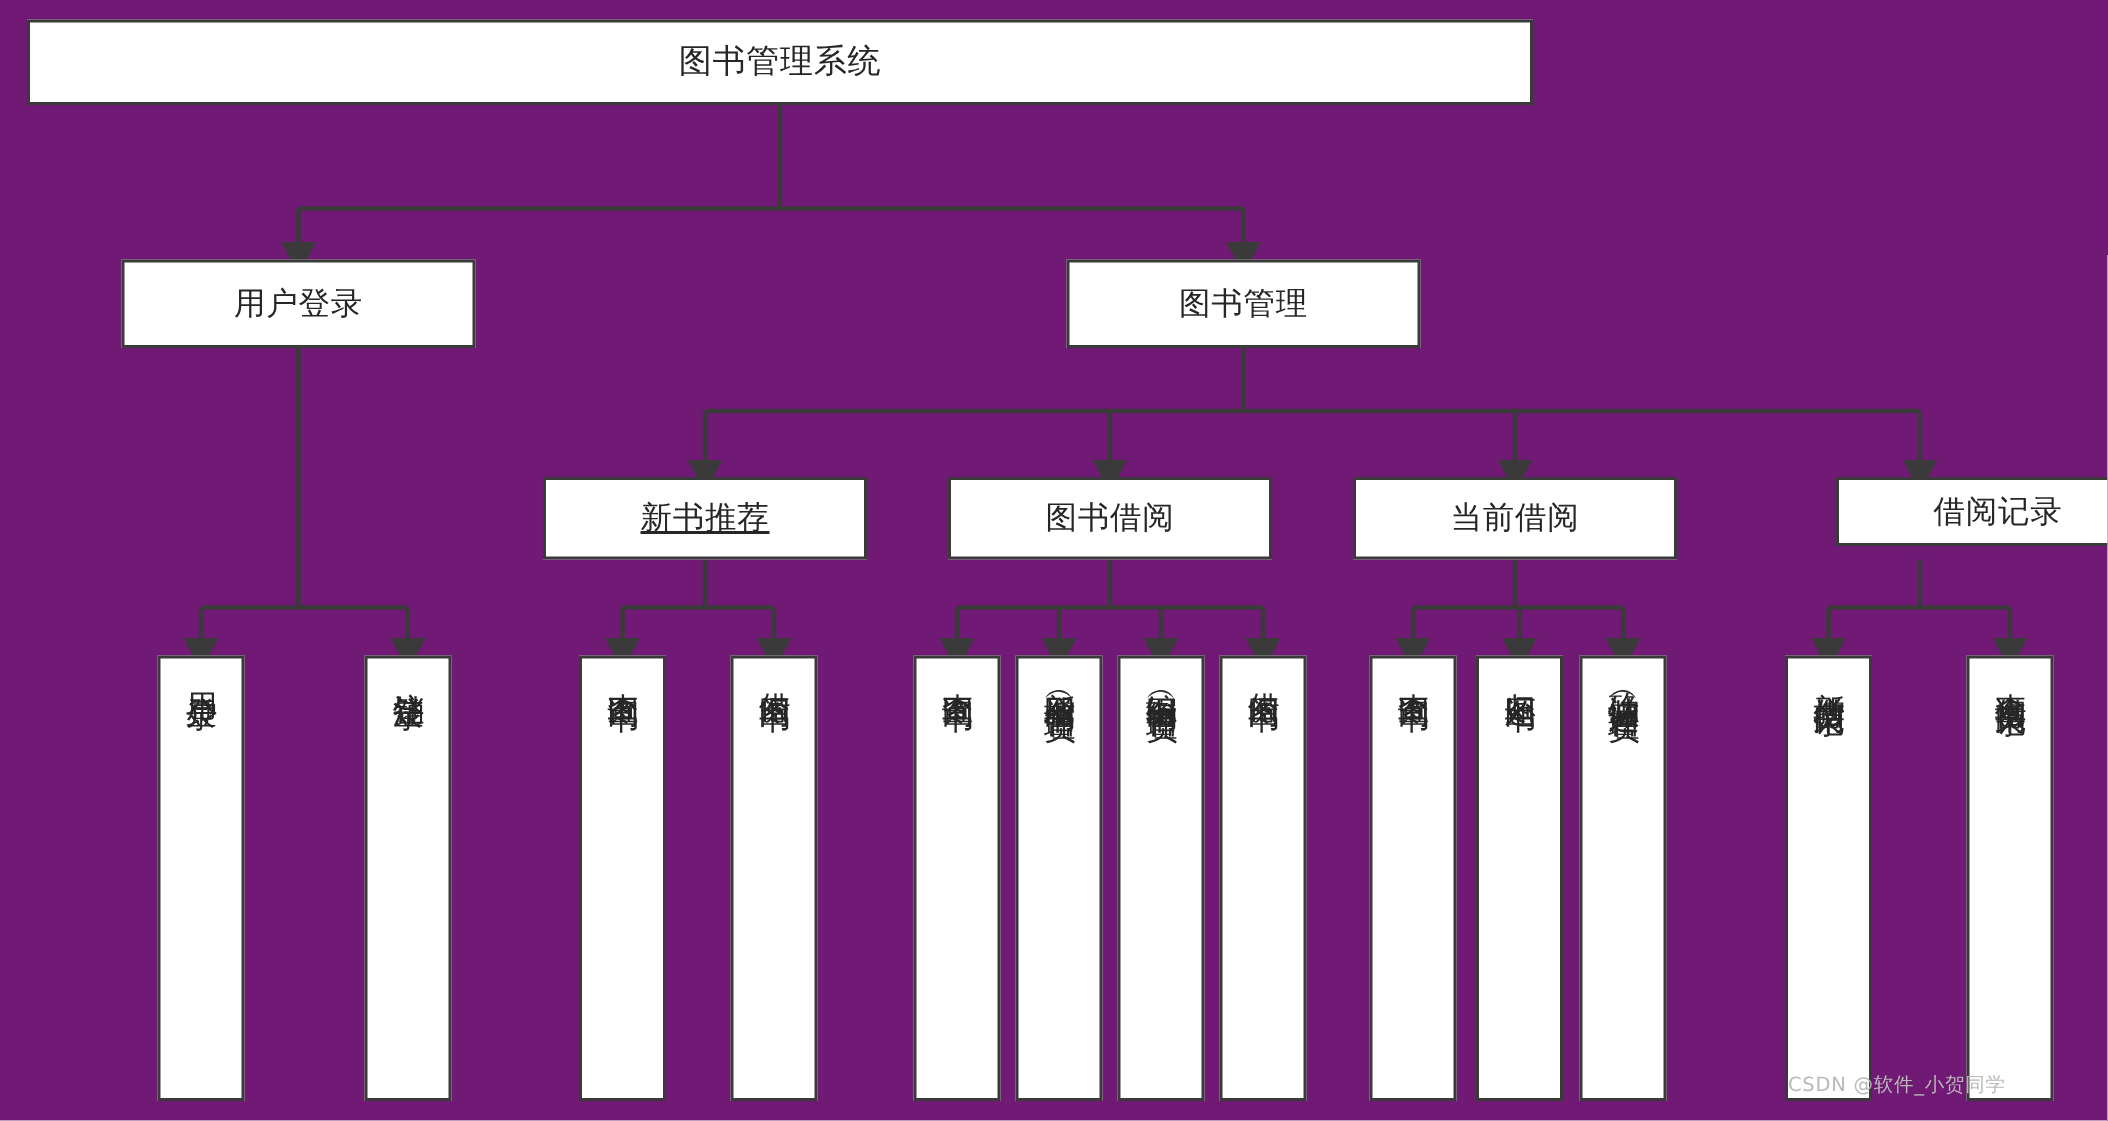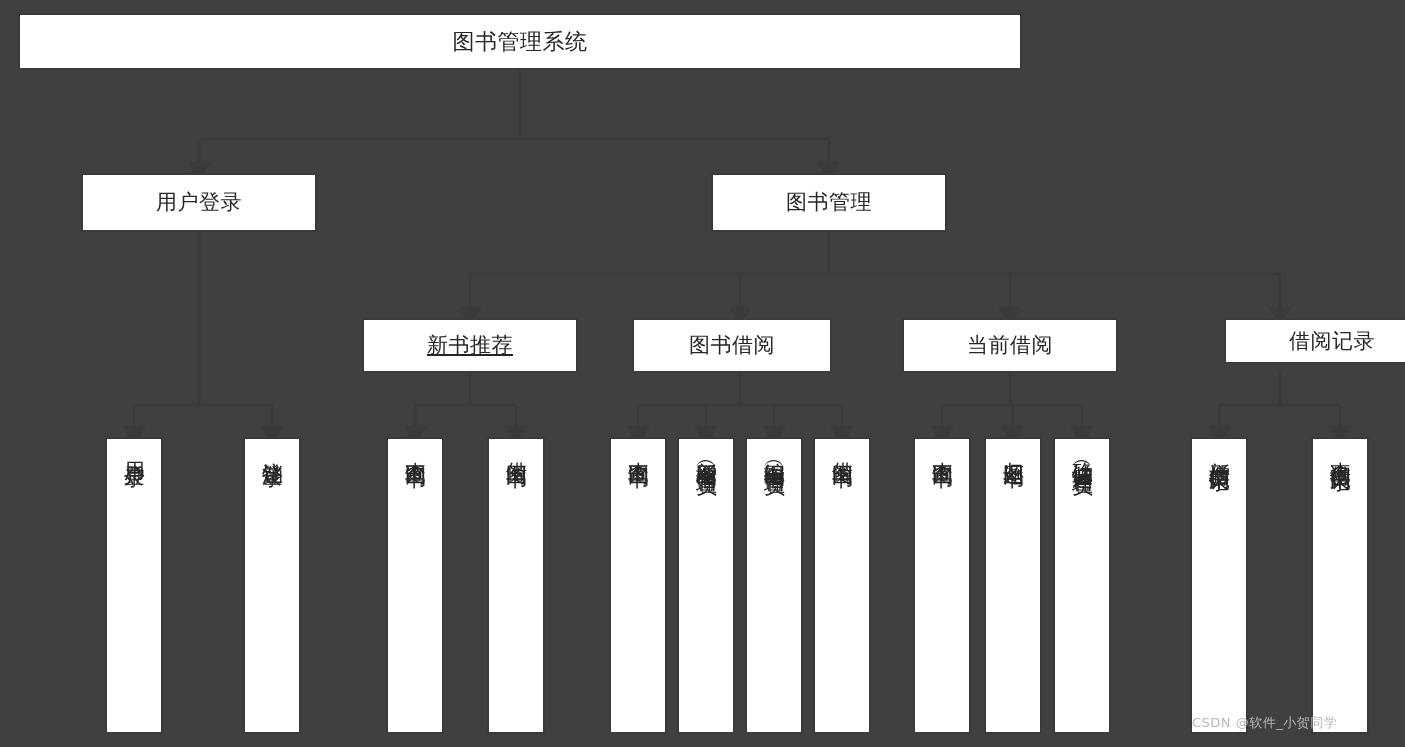--- a/index.html
+++ b/index.html
@@ -7,21 +7,21 @@
     padding: 0;
     background: #ffffff;
   }
   body {
     font-family: "DejaVu Sans", "Liberation Sans", sans-serif;
   }
   #canvas {
     position: relative;
     width: 1405px;
     height: 747px;
-    background: #404040;
+    background: #701a75;
     overflow: hidden;
   }
   svg.edges {
     position: absolute;
     left: 0;
     top: 0;
     width: 1405px;
     height: 747px;
     pointer-events: none;
   }
@@ -134,21 +134,21 @@
   <div class="node horiz" style="left:81px; top:173px; width:236px; height:59px;">
     <span class="lbl">用户登录</span>
   </div>
   <div class="node horiz" style="left:711px; top:173px; width:236px; height:59px;">
     <span class="lbl">图书管理</span>
   </div>
 
   <div class="node horiz" style="left:362px; top:318px; width:216px; height:55px;text-decoration:underline;">
     <span class="lbl">新书推荐</span>
   </div>
-  <div class="node horiz" style="left:632px; top:318px; width:200px; height:55px;">
+  <div class="node horiz" style="left:632px; top:318px; width:216px; height:55px;">
     <span class="lbl">图书借阅</span>
   </div>
   <div class="node horiz" style="left:902px; top:318px; width:216px; height:55px;">
     <span class="lbl">当前借阅</span>
   </div>
   <div class="node horiz" style="left:1224px; top:318px; width:216px; height:46px;">
     <span class="lbl">借阅记录</span>
   </div>
 
   <div class="node vert" style="left:105px; top:437px; width:58px; height:297px;">

